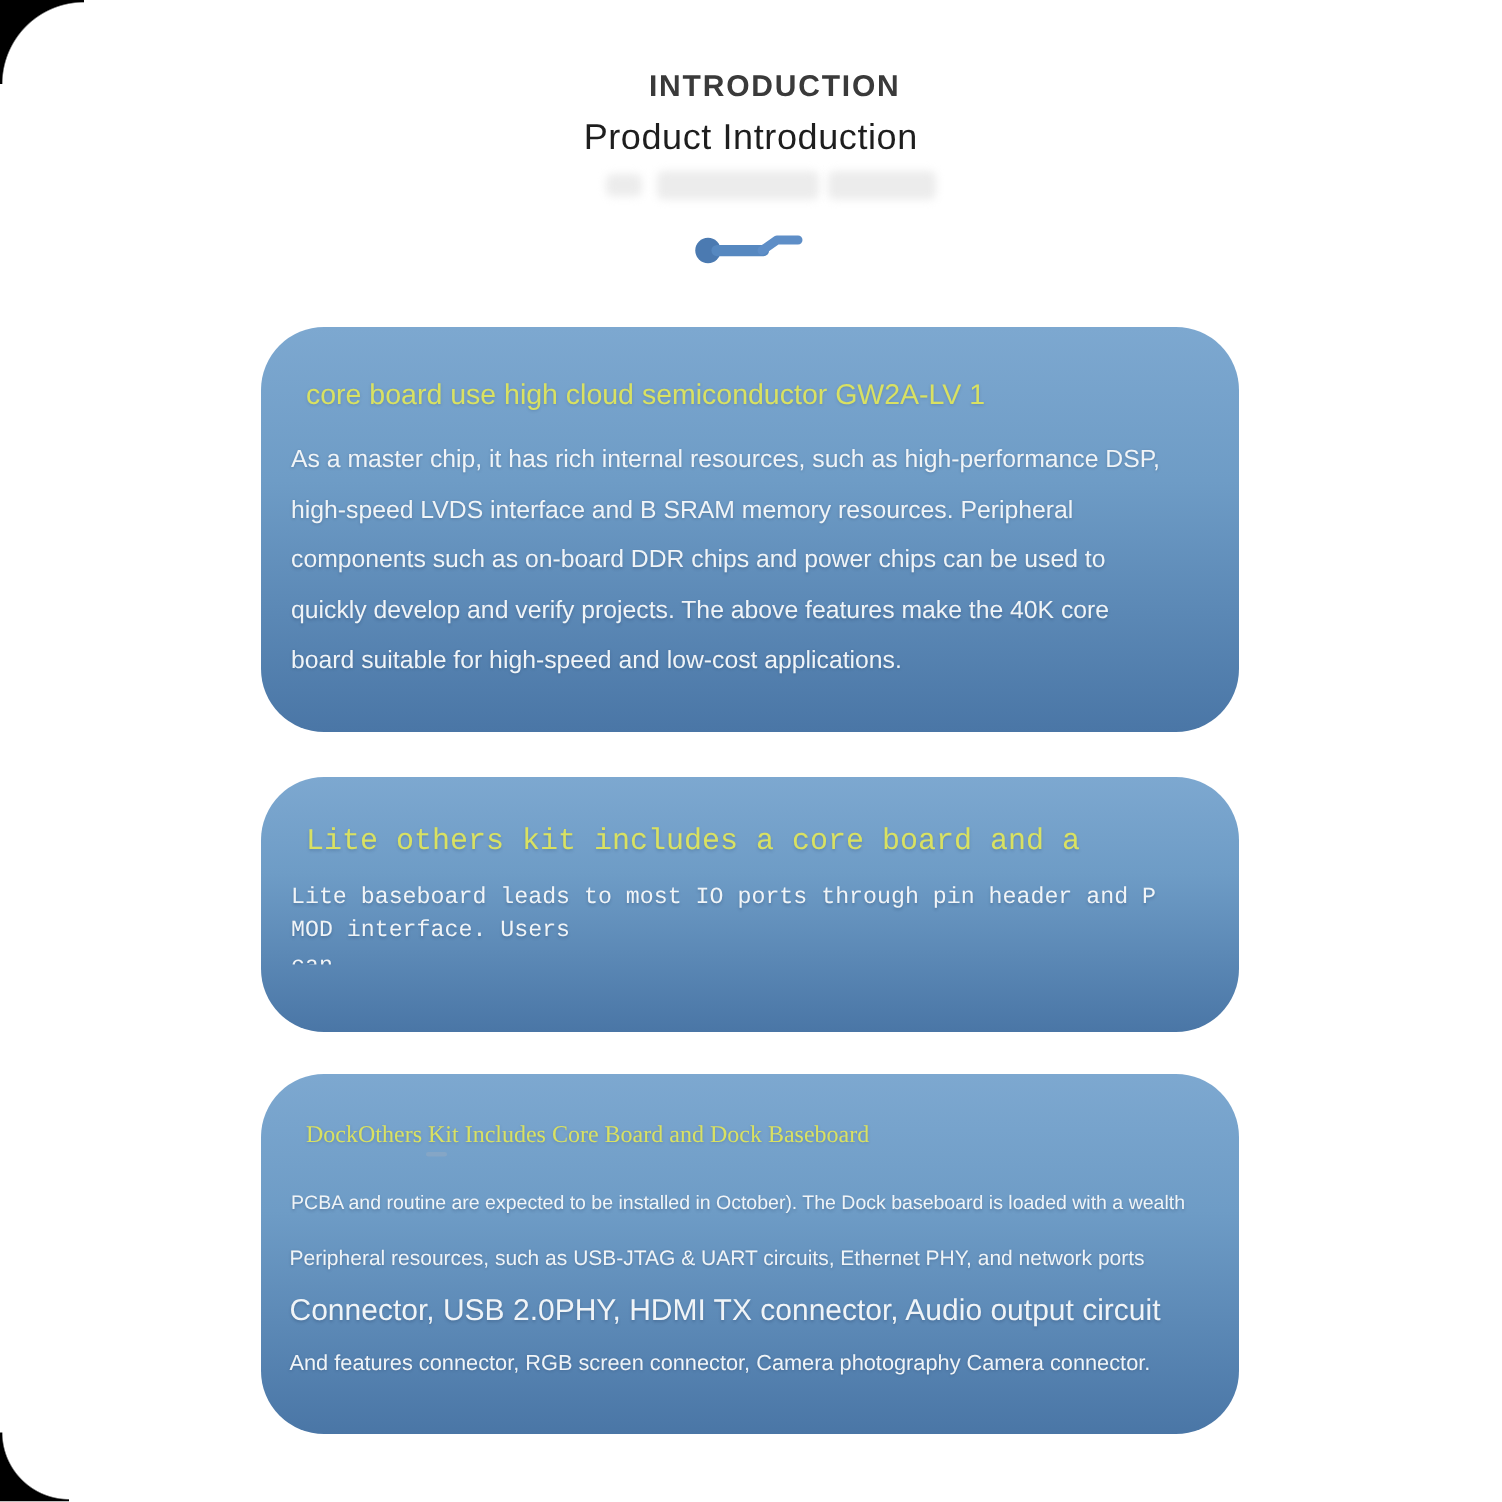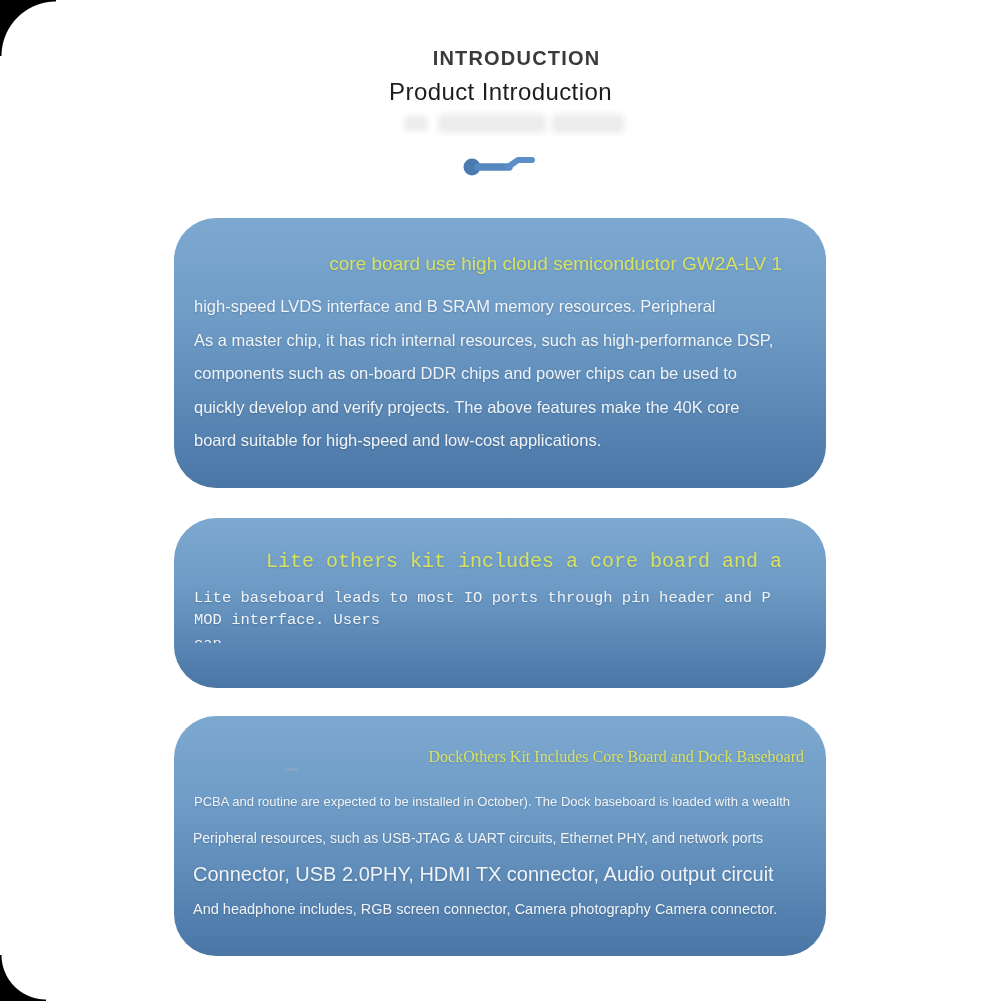--- a/index.html
+++ b/index.html
@@ -37,22 +37,23 @@
   
   .card{
     position:absolute;left:174px;width:652px;border-radius:42px;
     background:linear-gradient(180deg,#7da8d0 0%,#6e9cc6 38%,#4a76a6 100%);
     box-sizing:border-box;
   }
   .card-1{top:218px;height:270px;}
   .card-2{top:518px;height:170px;font-family:Liberation Mono, monospace;}
   .card-3{top:716px;height:240px;}
   .card-title{
-    text-align:right;color:#d9e162;
+    color:#d9e162;
     text-shadow:0 1px 2px rgba(40,70,110,0.25);
+    padding-left:30px;
   }
   .card-1 .card-title{margin:34px 44px 0 0;font-size:19px;line-height:24px;}
   .card-2 .card-title{margin:32px 44px 0 0;font-size:20px;line-height:24px;}
   .card-3 .card-title{margin:30px 22px 0 0;font-size:16px;line-height:22px;font-family:Liberation Serif, serif;}
   .card p{
     margin:0;color:#f0f4f7;
     text-shadow:0 1px 2px rgba(30,55,90,0.28);
   }
   
   .card-1 .body{margin:14px 40px 0 20px;}
@@ -89,36 +90,36 @@
 
 <svg class="decor-svg" width="95" height="36" viewBox="0 0 95 36">
   <circle cx="20" cy="19" r="8.5" fill="#4b7ab1"></circle>
   <path d="M 26 19 L 57 19" stroke="#5688c0" stroke-width="7.5" stroke-linecap="round" fill="none"></path>
   <path d="M 56 19 L 66 12 L 80 12" stroke="#5e8ec7" stroke-width="6" stroke-linecap="round" stroke-linejoin="round" fill="none"></path>
 </svg>
 
 <section class="card card-1">
   <div class="card-title">core board use high cloud semiconductor GW2A-LV 1</div>
   <div class="body">
+    <p>As a master chip, it has rich internal resources, such as high-performance DSP,</p>
     <p>high-speed LVDS interface and B SRAM memory resources. Peripheral</p>
-    <p>As a master chip, it has rich internal resources, such as high-performance DSP,</p>
     <p>components such as on-board DDR chips and power chips can be used to</p>
     <p>quickly develop and verify projects. The above features make the 40K core</p>
     <p>board suitable for high-speed and low-cost applications.</p>
   </div>
 </section>
 
 <section class="card card-2">
   <div class="card-title">Lite others kit includes a core board and a</div>
   <p class="line-a">Lite baseboard leads to most IO ports through pin header and P MOD interface. Users</p>
   <div class="clipped">
     <p>can</p>
   </div>
 </section>
 
 <section class="card card-3">
   <div class="card-title">DockOthers Kit Includes Core Board and Dock Baseboard</div>
   <div class="dash"></div>
   <p class="line-1">PCBA and routine are expected to be installed in October). The Dock baseboard is loaded with a wealth</p>
   <p class="line-2">Peripheral resources, such as USB-JTAG &amp; UART circuits, Ethernet PHY, and network ports</p>
   <p class="line-3">Connector, USB 2.0PHY, HDMI TX connector, Audio output circuit</p>
-  <p class="line-4">And headphone includes, RGB screen connector, Camera photography Camera connector.</p>
+  <p class="line-4">And features connector, RGB screen connector, Camera photography Camera connector.</p>
 </section>
 
 </body></html>

